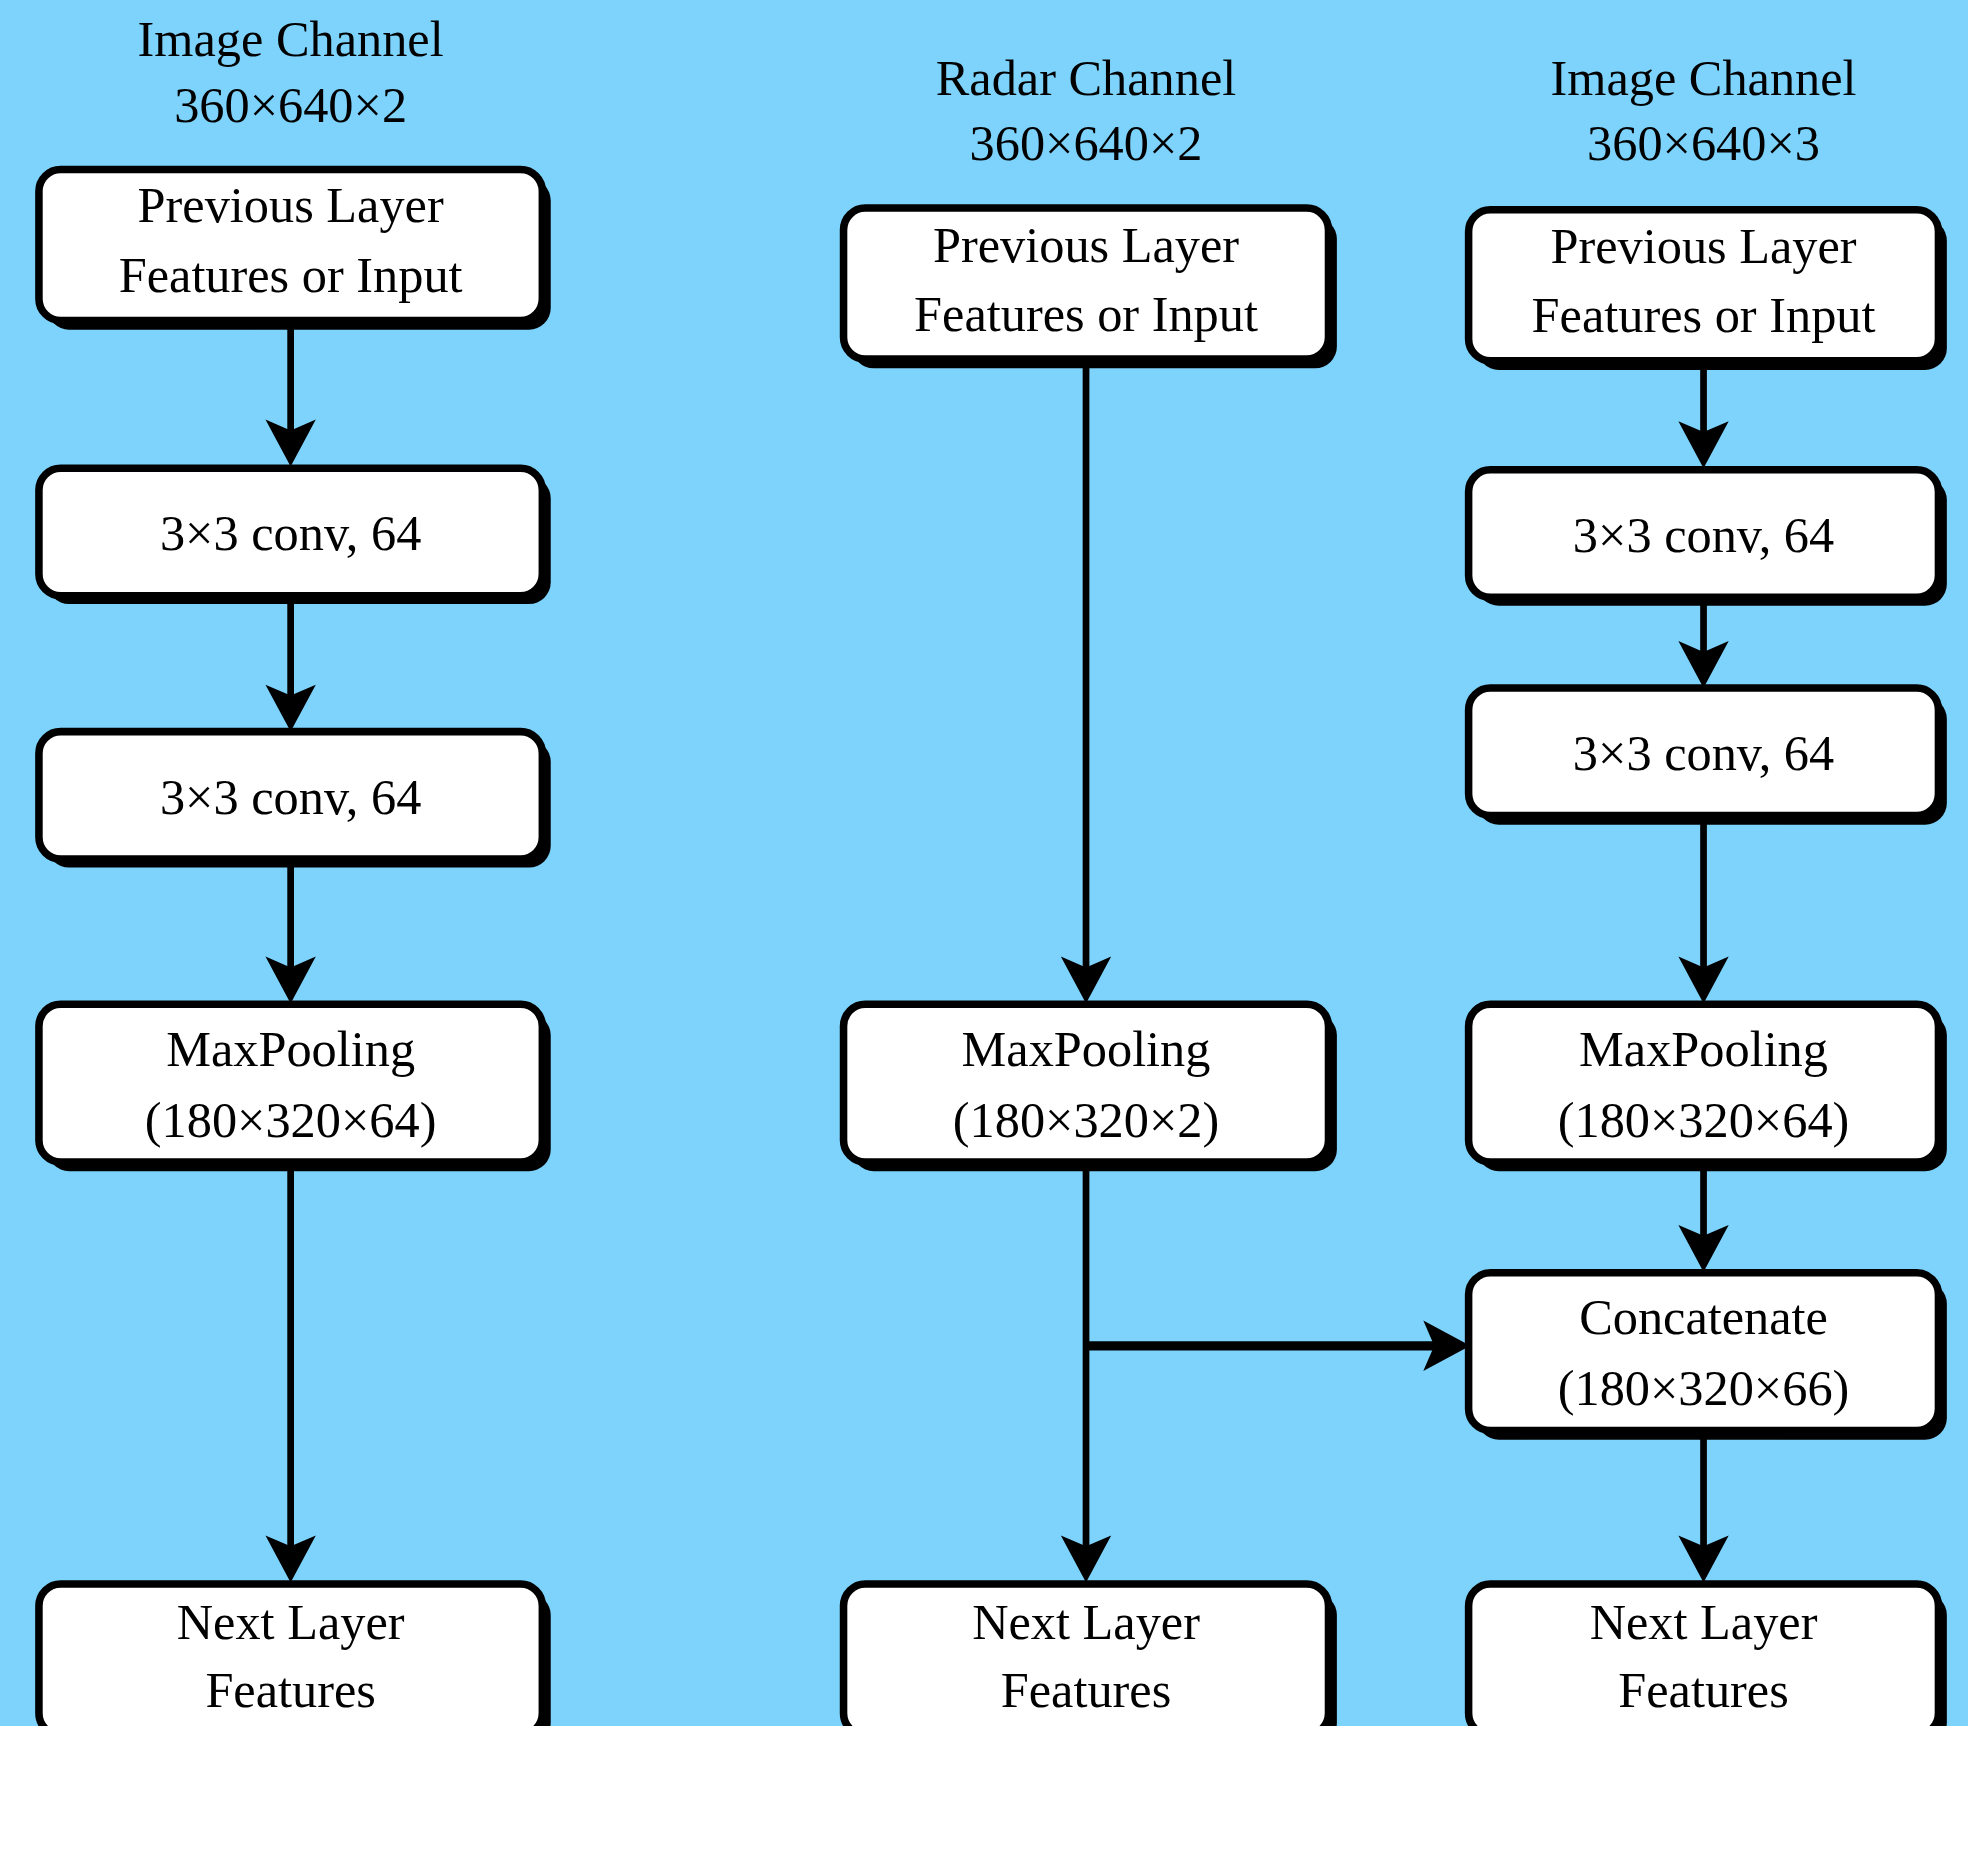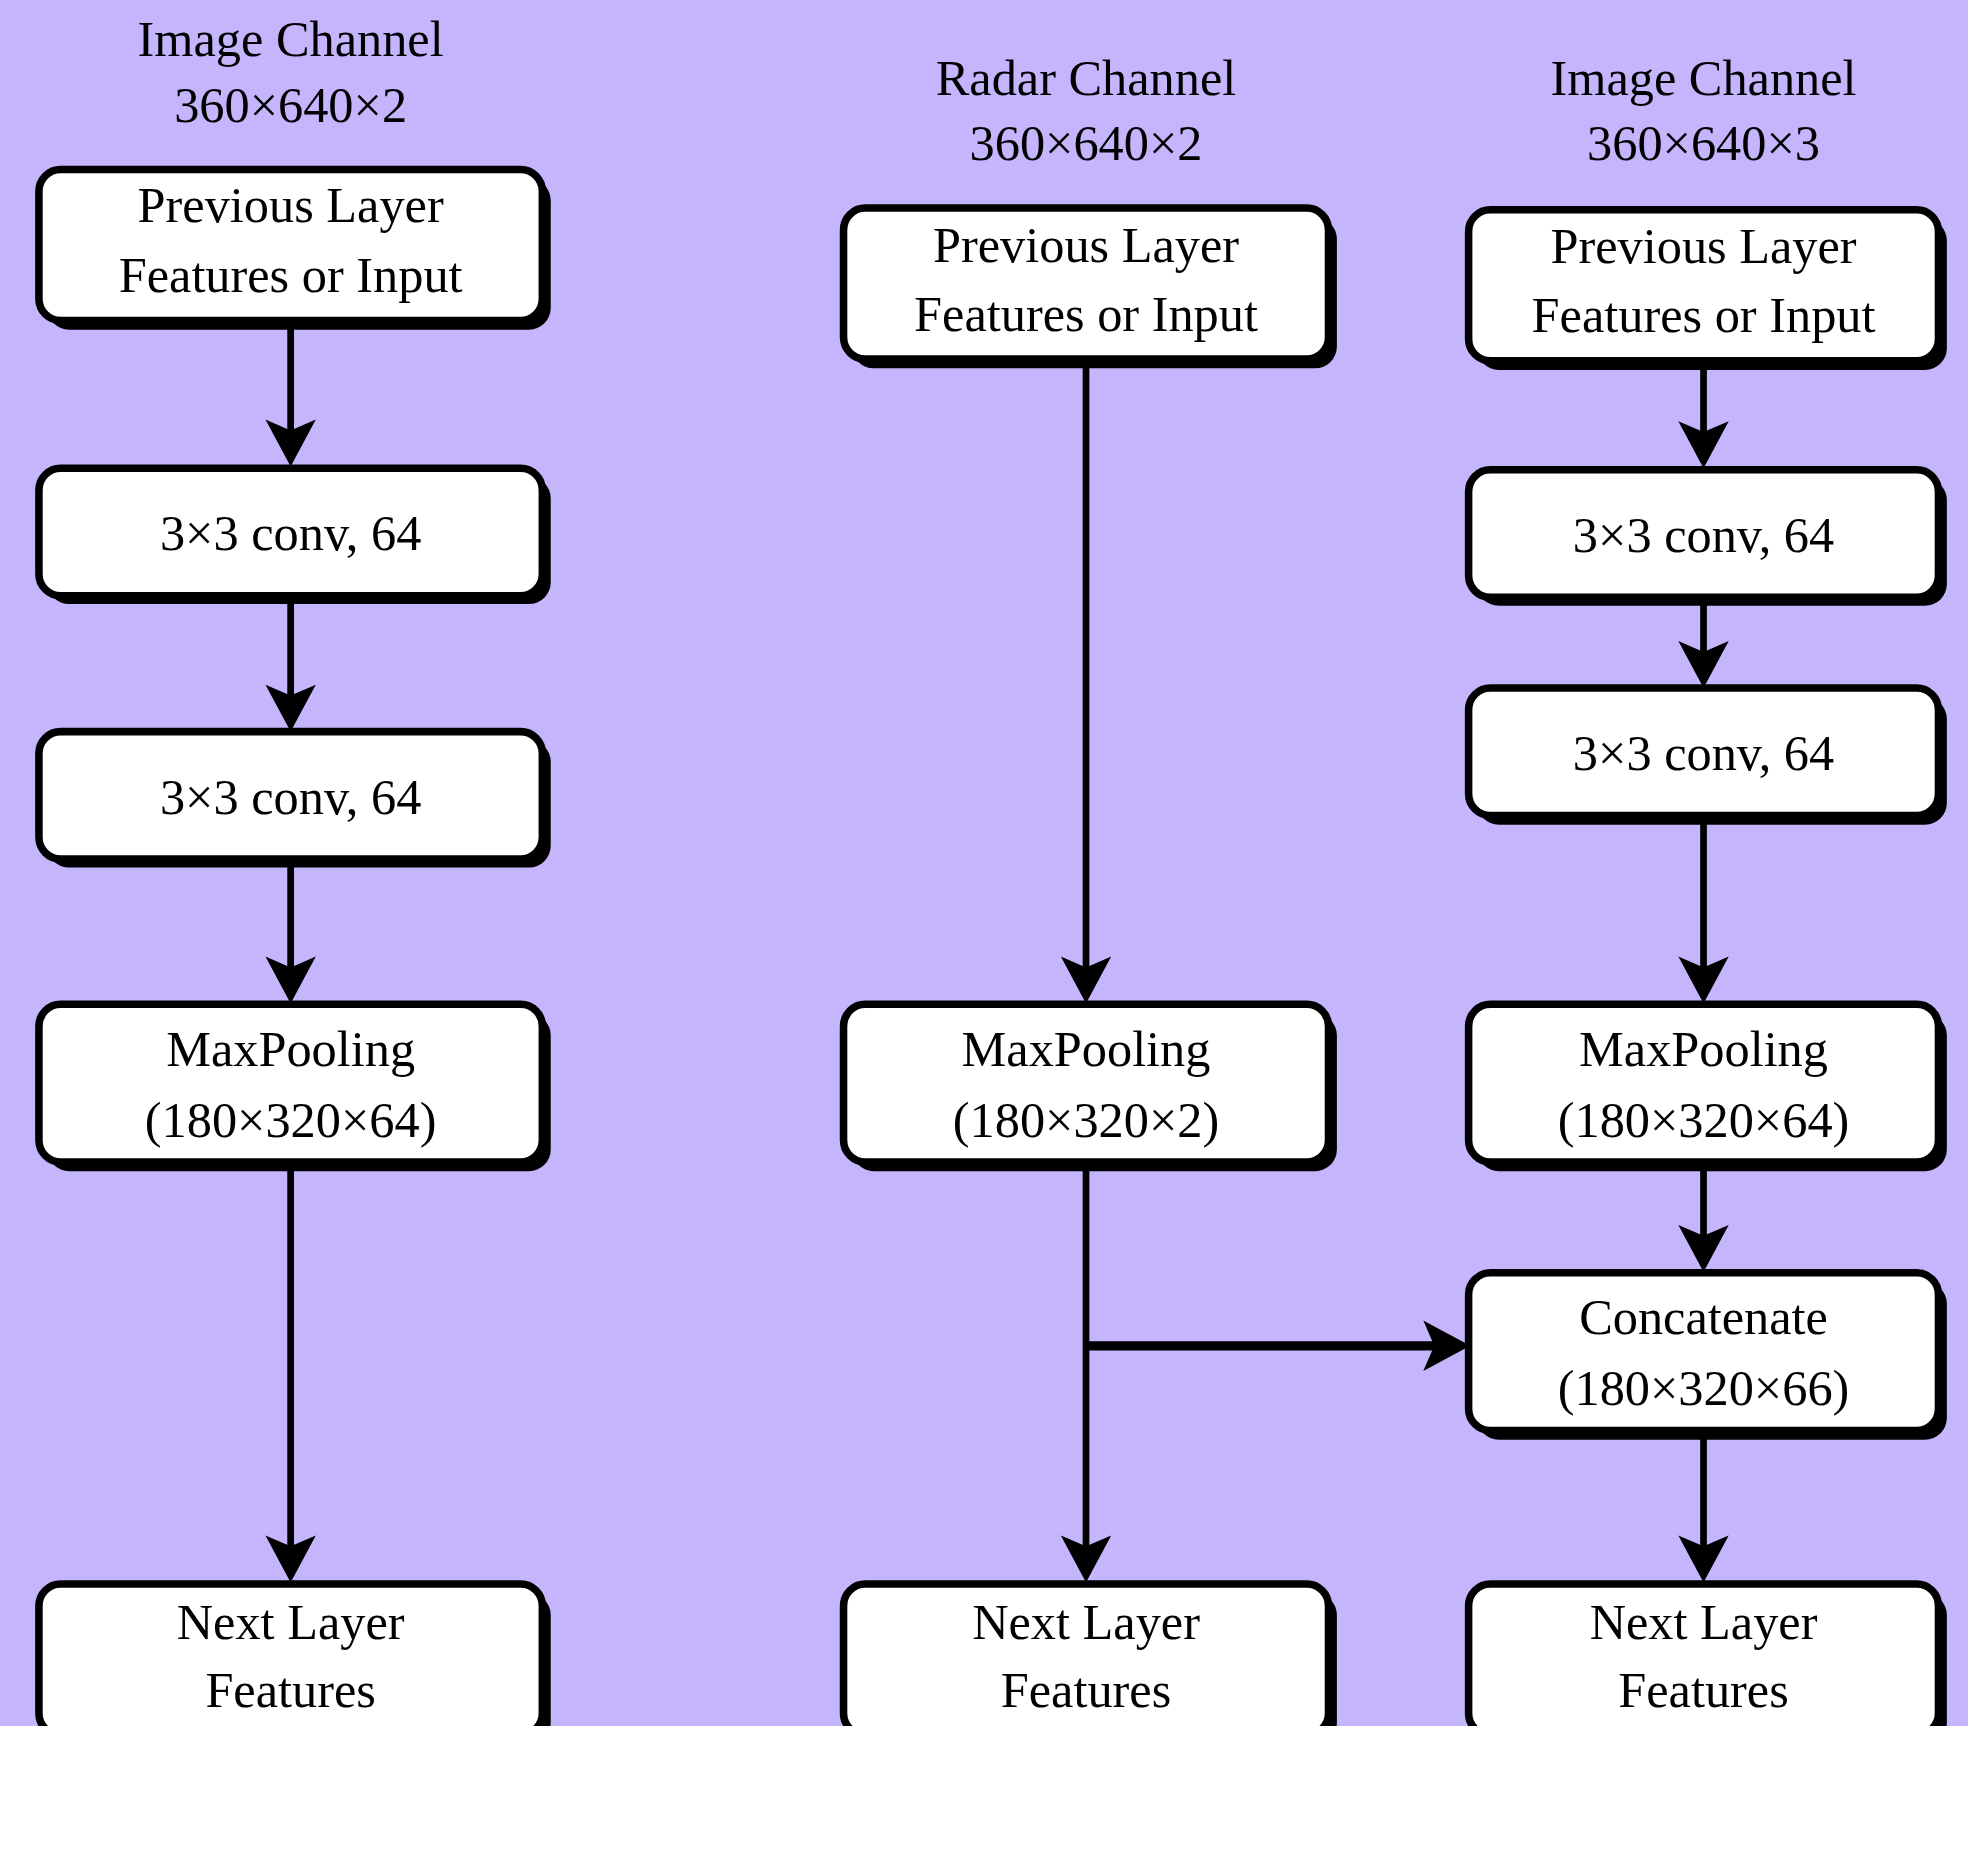--- a/index.html
+++ b/index.html
@@ -4,21 +4,21 @@
 <style>
   html, body {
     margin: 0;
     padding: 0;
     background: #ffffff;
   }
   #page {
     position: relative;
     width: 1969px;
     height: 1726px;
-    background: #c4b5fd;
+    background: #7dd3fc;
     overflow: hidden;
     font-family: "Liberation Serif", "DejaVu Serif", serif;
   }
   svg.diagram {
     position: absolute;
     top: 0;
     left: 0;
     width: 1969px;
     height: 1871px;
   }

